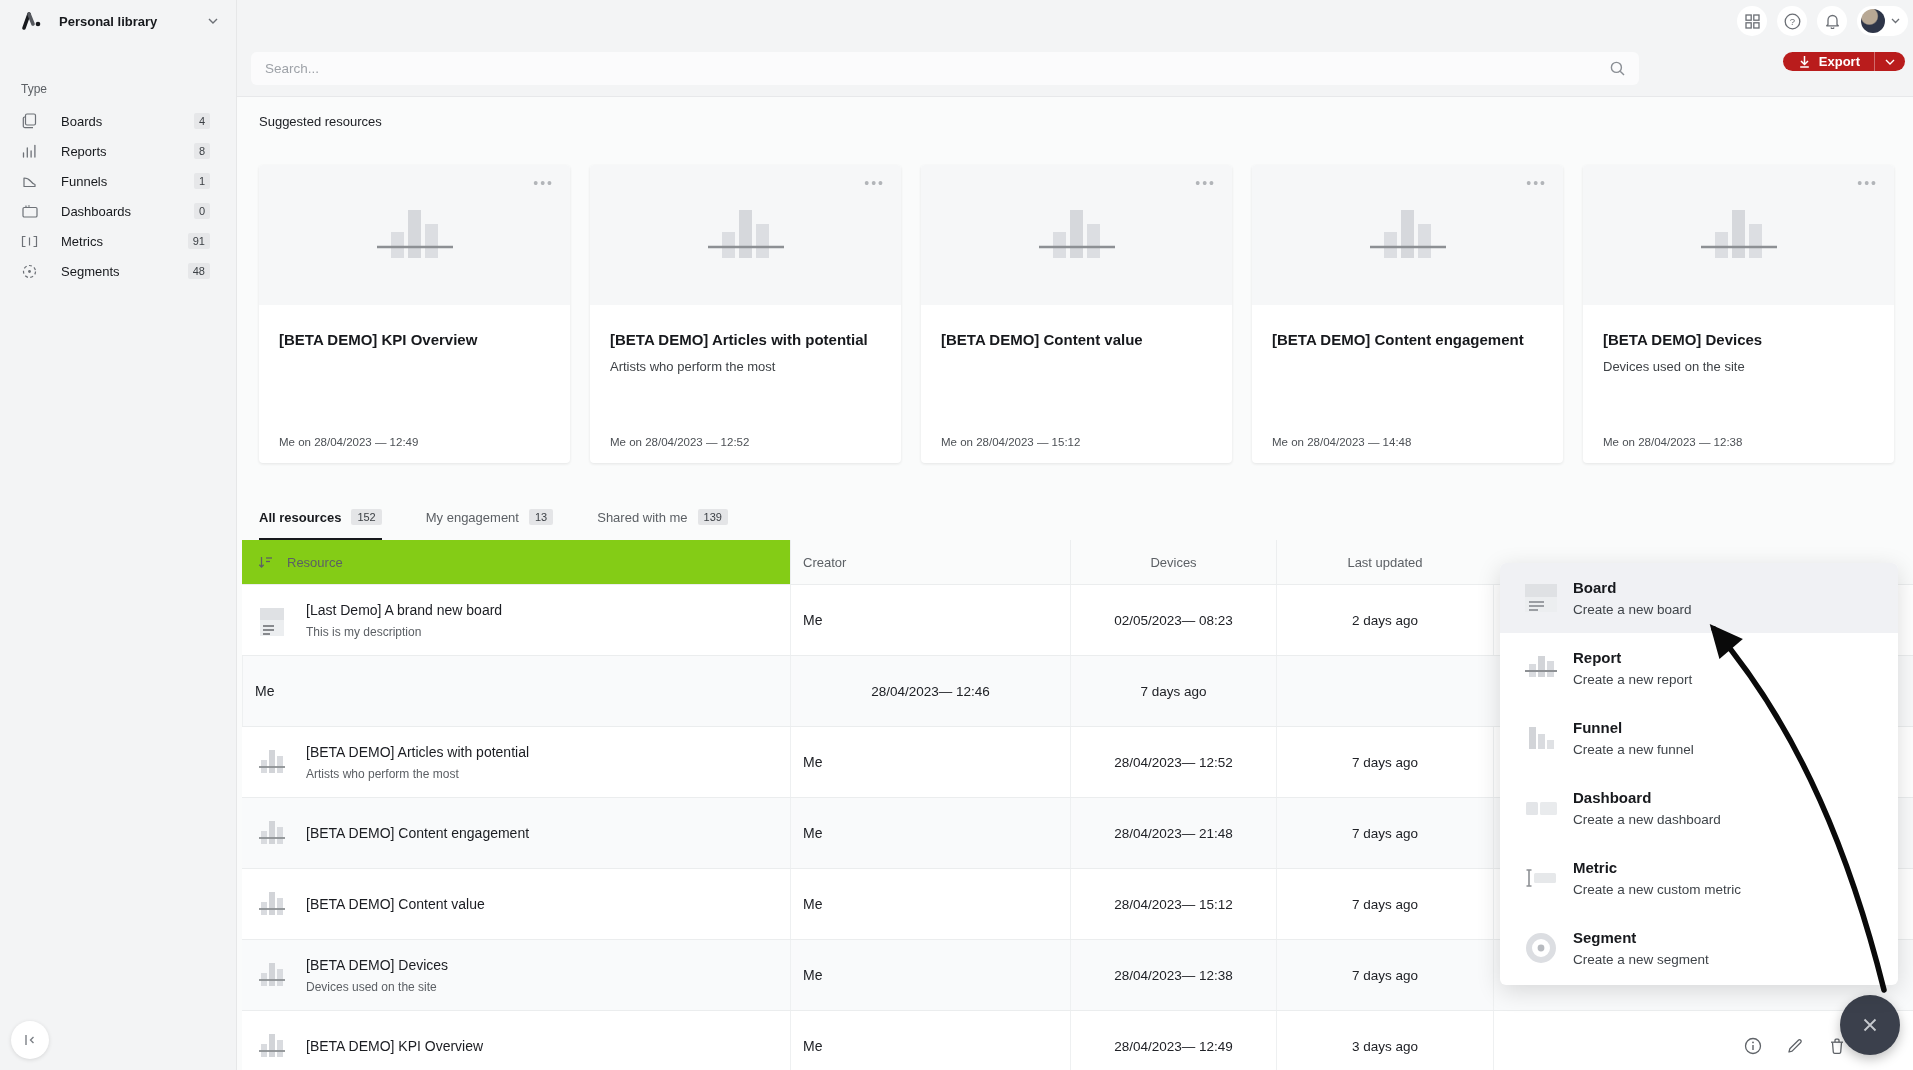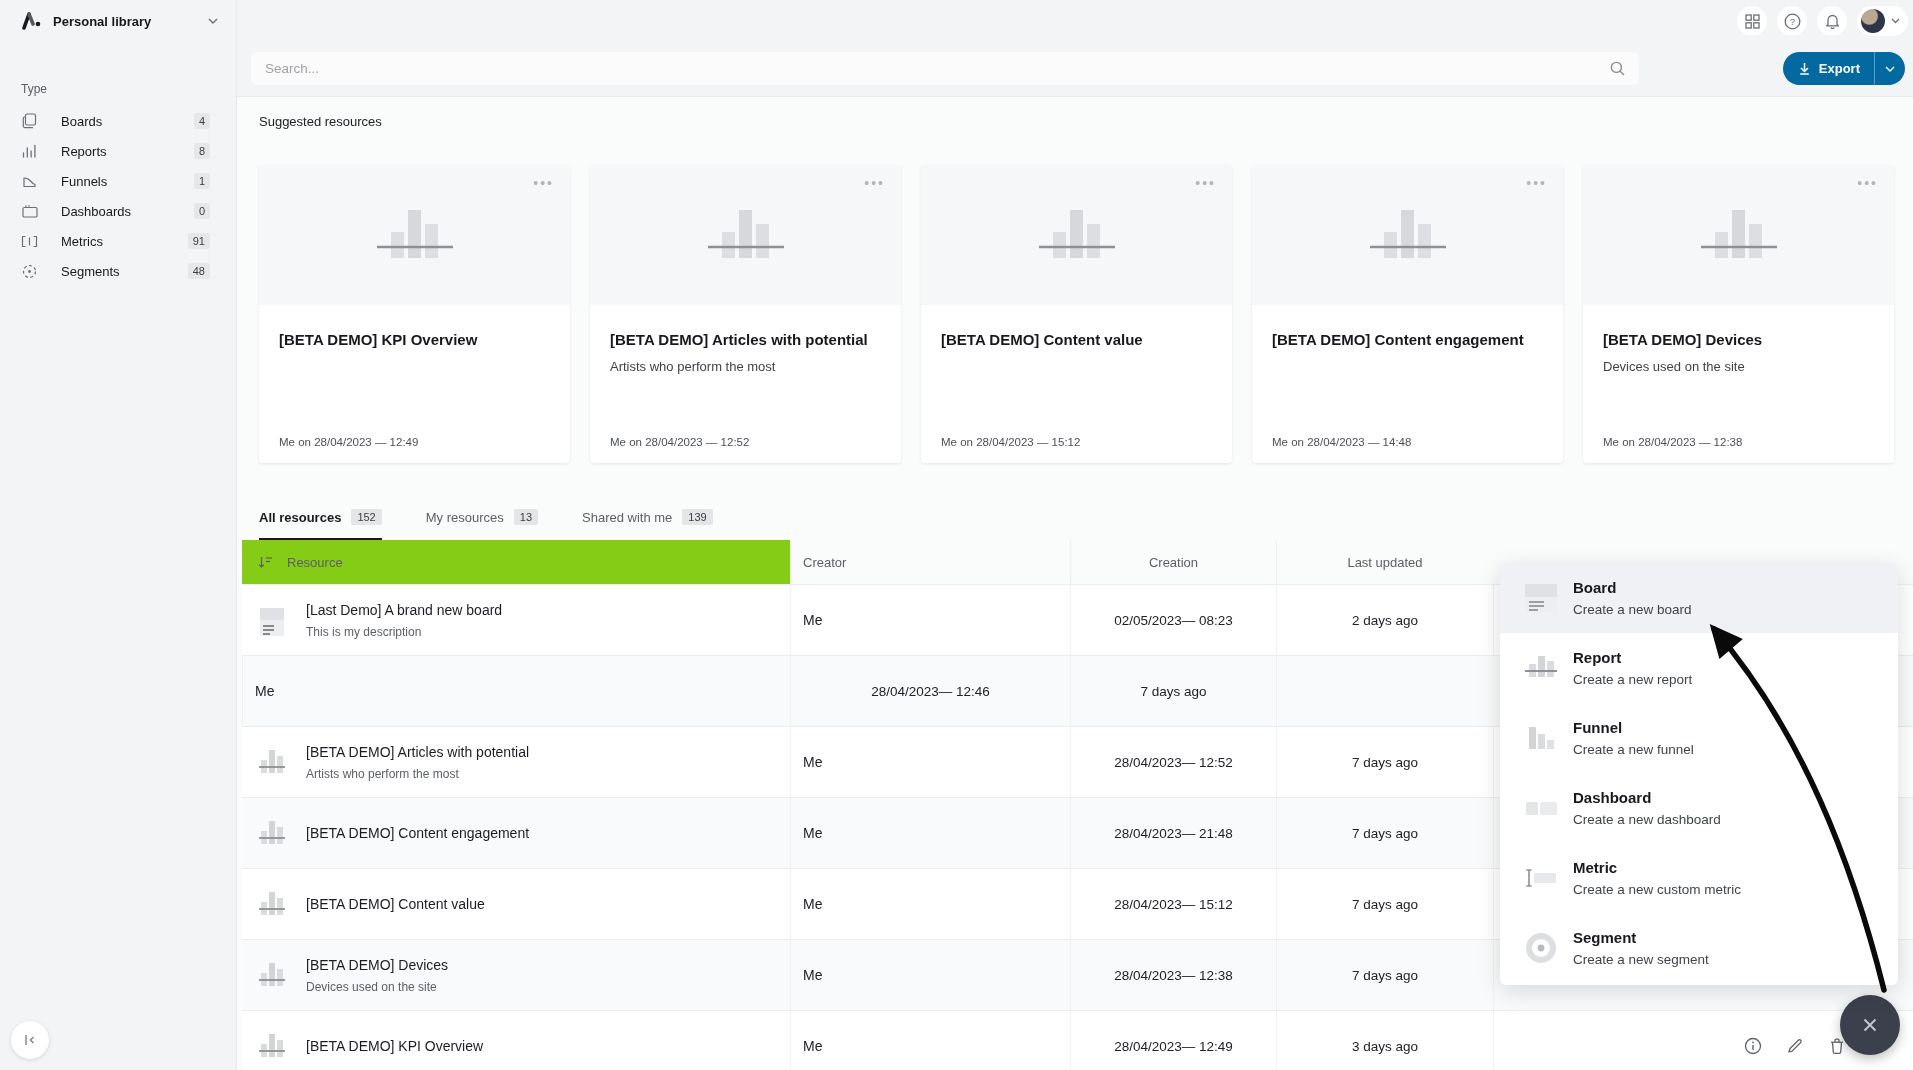--- a/index.html
+++ b/index.html
@@ -4,42 +4,42 @@
 <style>
   * { margin:0; padding:0; box-sizing:border-box; }
   html,body { width:1913px; height:1070px; }
   body { font-family:"Liberation Sans","DejaVu Sans",sans-serif; color:#1b1d22; }
   .app { position:relative; width:1913px; height:1070px; background:#f3f4f5; overflow:hidden; }
 
   
   .sidebar { position:absolute; left:0; top:0; width:237px; height:100%; background:#f3f4f5; border-right:1px solid rgba(0,0,0,.05); }
   .brand { display:flex; align-items:center; height:42px; padding:0 18px 0 18px; }
   .brand-logo { width:26px; height:26px; flex:0 0 auto; }
-  .brand-name { margin-left:9px; font-size:13px; font-weight:bold; color:#17191d; }
+  .brand-name { margin-left:15px; font-size:13px; font-weight:bold; color:#17191d; }
   .brand-caret { margin-left:auto; color:#6c7076; display:flex; }
   .side-section-title { padding:40px 0 10px 21px; font-size:12px; color:#5c6065; }
   .side-item { display:flex; align-items:center; height:30px; padding:0 26px 0 21px; cursor:pointer; }
   .side-item .s-icon { width:17px; height:17px; display:flex; align-items:center; justify-content:center; color:#6d7177; }
   .side-item .s-label { margin-left:23px; font-size:13px; color:#17191d; }
   .side-item .s-count { margin-left:auto; background:#e6e7e9; color:#3c4045; font-size:11px; padding:2px 5px; border-radius:2px; min-width:14px; text-align:center; }
   .collapse-btn { position:absolute; left:11px; top:1021px; width:38px; height:38px; border-radius:50%; background:#fff; box-shadow:0 1px 4px rgba(0,0,0,.12); display:flex; align-items:center; justify-content:center; color:#7c8086; cursor:pointer; }
 
   
   .main { position:absolute; left:237px; top:0; width:1676px; height:100%; }
   .topbar-icons { position:absolute; top:6px; right:5px; display:flex; align-items:center; gap:10px; }
   .circle-btn { width:30px; height:30px; border-radius:50%; background:#fff; display:flex; align-items:center; justify-content:center; color:#6b6f75; cursor:pointer; }
   .avatar-pill { height:30px; border-radius:15px; background:#fff; display:flex; align-items:center; padding:0 8px 0 4px; gap:6px; cursor:pointer; }
   .avatar { width:24px; height:24px; border-radius:50%; background:radial-gradient(circle at 35% 30%, #b8a894 0 34%, #2e3548 40%); }
 
   .searchrow { position:relative; height:97px; border-bottom:1px solid #e7e8ea; }
   .search-box { position:absolute; left:14px; top:52px; width:1388px; height:33px; background:#fbfbfc; border-radius:6px; display:flex; align-items:center; padding:0 14px; }
   .search-box input { flex:1; border:none; outline:none; background:transparent; font-size:13.5px; color:#33363b; font-family:inherit; }
   .search-box input::placeholder { color:#9ea2a8; }
   .search-box .mag { color:#8a8e94; display:flex; }
-  .export-btn { position:absolute; right:8px; top:52px; height:33px; border-radius:17px; background:#0369a1; color:#fff; display:flex; align-items:center; cursor:pointer; overflow:hidden; }
+  .export-btn { position:absolute; right:8px; top:52px; height:19px; border-radius:17px; background:#b91c1c; color:#fff; display:flex; align-items:center; cursor:pointer; overflow:hidden; }
   .export-main { display:flex; align-items:center; gap:9px; padding:0 14px 0 16px; font-size:13px; font-weight:bold; }
   .export-sep { width:1px; height:33px; background:rgba(255,255,255,.35); }
   .export-caret { padding:0 10px; display:flex; }
 
   .content { position:absolute; left:0; top:97px; width:100%; height:973px; background:#fafbfb; }
   .suggested-title { padding:17px 0 0 22px; font-size:13px; color:#202227; }
   .cards { display:flex; gap:20px; margin:36px 0 0 22px; }
   .card { width:311px; height:298px; background:#fff; border-radius:4px; box-shadow:0 1px 3px rgba(0,0,0,.09); position:relative; }
   .card-chart { height:140px; background:#f6f7f8; border-radius:4px 4px 0 0; position:relative; display:flex; align-items:center; justify-content:center; }
   .card-dots { position:absolute; top:14px; right:16px; color:#b2b5b9; font-size:14px; letter-spacing:2px; line-height:8px; cursor:pointer; }
@@ -331,21 +331,21 @@
           <div class="card-meta">Me on 28/04/2023 — 12:38</div>
         </div>
       </div>
 
       <div class="tabs">
         <div class="tab active">
           <span class="t-label">All resources</span>
           <span class="t-count">152</span>
         </div>
         <div class="tab">
-          <span class="t-label">My resources</span>
+          <span class="t-label">My engagement</span>
           <span class="t-count">13</span>
         </div>
         <div class="tab">
           <span class="t-label">Shared with me</span>
           <span class="t-count">139</span>
         </div>
       </div>
 
       <div class="table">
         <div class="trow thead">
@@ -355,21 +355,21 @@
                 <path d="M1.3 9.8 L3.5 12 L5.7 9.8" stroke="#5c6065" stroke-width="1.3" fill="none"></path>
                 <path d="M8 3 H14" stroke="#5c6065" stroke-width="1.3"></path>
                 <path d="M8 6.5 H12" stroke="#5c6065" stroke-width="1.3"></path>
               </svg>
             <span>Resource</span>
           </div>
           <div class="th th-creator">
               <span>Creator</span>
             </div>
           <div class="th th-center">
-              <span>Creation</span>
+              <span>Devices</span>
             </div>
           <div class="th th-center">
               <span>Last updated</span>
             </div>
           <div class="th"></div>
         </div>
 
         <div class="tbody">
 
           <div class="trow">

